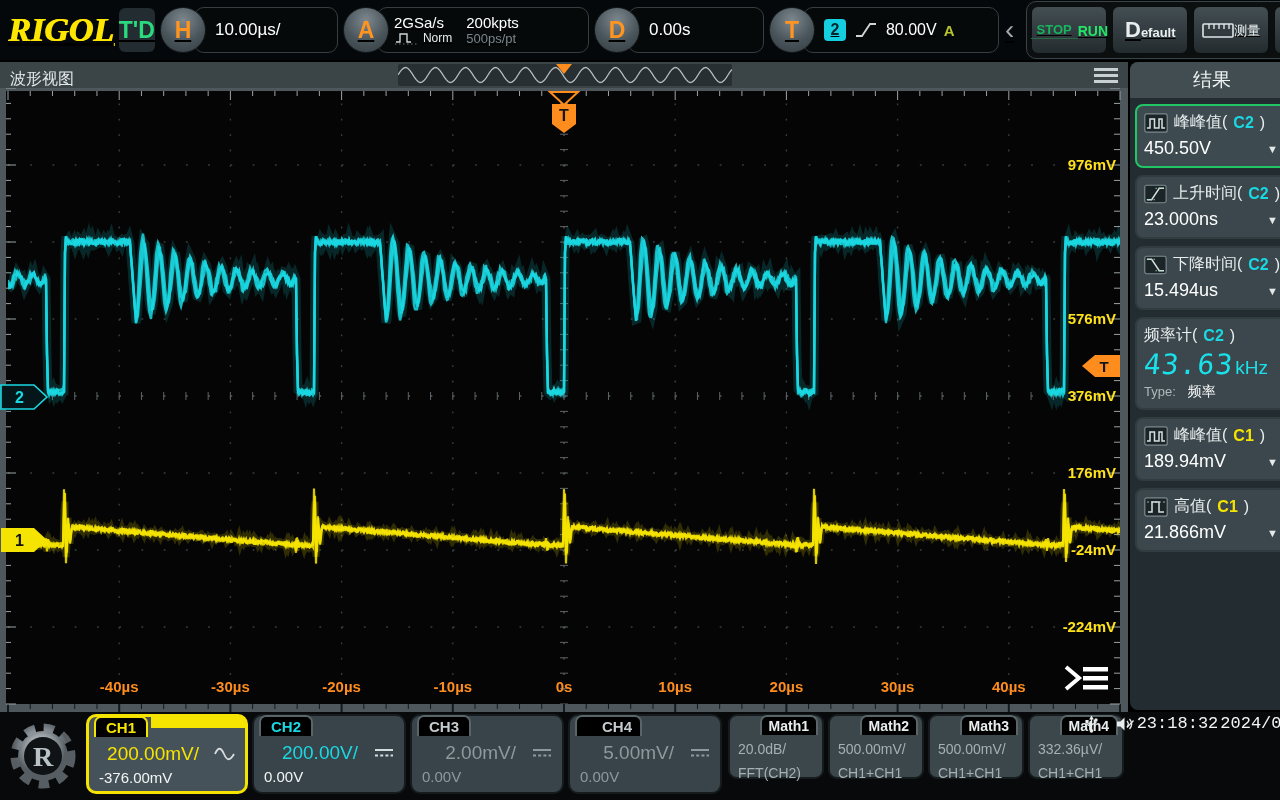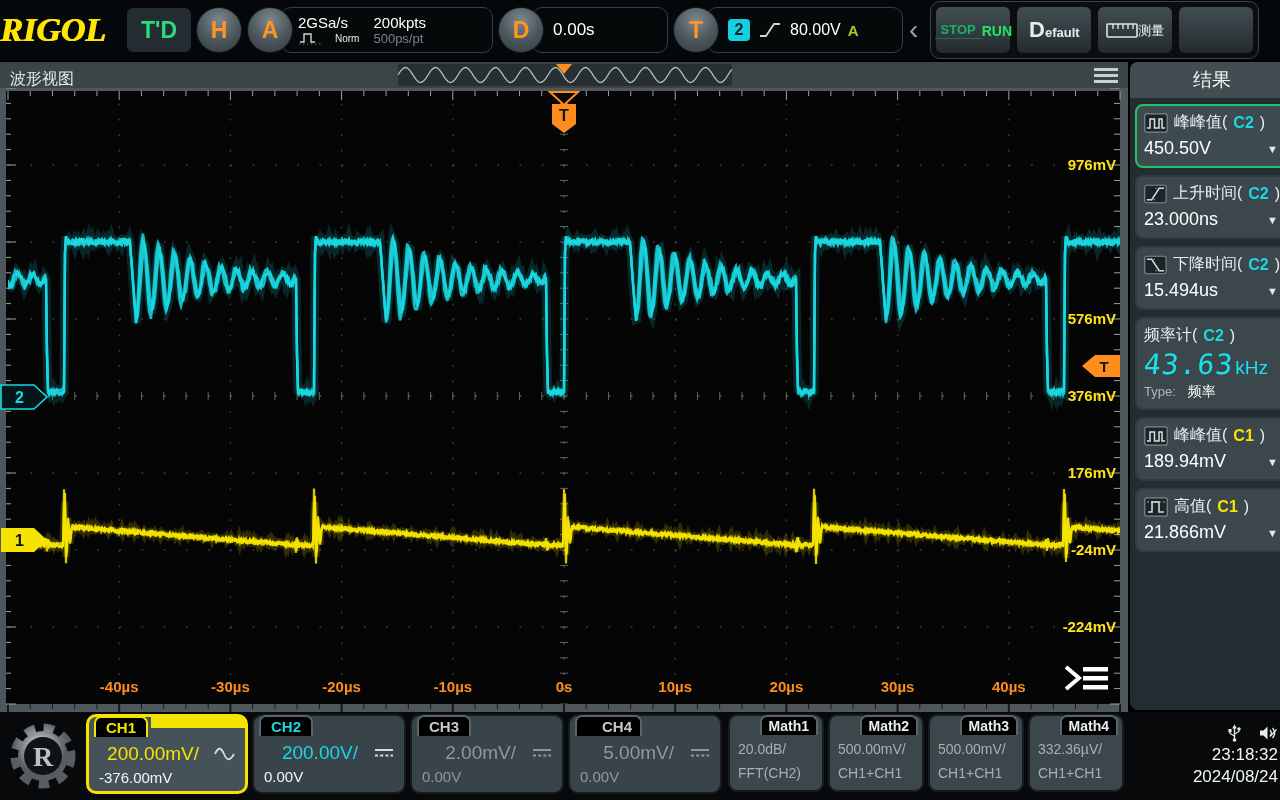--- a/index.html
+++ b/index.html
@@ -1,32 +1,32 @@
 <!DOCTYPE html>
 <html><head>
 <meta charset="utf-8">
 <style>
   html,body{margin:0;padding:0;background:#000;}
   body{width:1280px;height:800px;overflow:hidden;font-family:"Liberation Sans",sans-serif;-webkit-font-smoothing:antialiased;}
   #screen{position:relative;width:1280px;height:800px;background:#000;}
 
   
-  #topbar{position:absolute;left:0;top:0;width:1280px;height:60px;background:#05080a;display:flex;align-items:center;padding-left:0;box-sizing:border-box;gap:5px;}
+  #topbar{position:absolute;left:0;top:0;width:1280px;height:60px;background:#05080a;display:flex;align-items:center;padding-left:8px;box-sizing:border-box;gap:5px;text-decoration:underline;}
   .logo{font-family:"Liberation Serif",serif;font-weight:bold;font-style:italic;font-size:34px;color:#ffe600;letter-spacing:0px;width:122px;text-shadow:1px 0 #ffe600;}
   .tstat{width:64px;height:44px;background:#232c30;border-radius:6px;display:flex;align-items:center;justify-content:center;font-size:23px;font-weight:bold;color:#2bd97e;}
   .kgroup{display:flex;align-items:center;height:50px;}
   .knob{width:44px;height:44px;border-radius:50%;background:radial-gradient(circle at 50% 28%,#7c878e,#4a555b 55%,#323c41 100%);border:1px solid #14191b;color:#ff9420;font-weight:bold;font-size:23px;display:flex;align-items:center;justify-content:center;z-index:2;}
   .kpanel{margin-left:-12px;height:46px;background:#060909;border:1px solid #363e41;border-radius:10px;display:flex;align-items:center;padding-left:20px;box-sizing:border-box;color:#fff;}
   .kp-h{width:144px;font-size:17px;}
   .kp-a{width:212px;padding-left:16px;}
   .kp-d{width:136px;font-size:17px;}
   .kp-t{width:196px;gap:7px;font-size:16px;}
   .acqgrid{display:grid;grid-template-columns:auto auto;column-gap:14px;row-gap:1px;font-size:15px;line-height:15px;align-items:center;}
   .acqgrid .dim{color:#79848a;font-size:13px;}
-  .acqmode{display:flex;align-items:center;gap:13px;font-size:10px;color:#e8edee;}
+  .acqmode{display:flex;align-items:center;gap:5px;font-size:12px;color:#e8edee;}
   .src-badge{min-width:22px;height:22px;background:#14cfe0;border-radius:4px;color:#04262b;font-weight:bold;font-size:16px;display:flex;align-items:center;justify-content:center;}
   .sweep{color:#b7c42e;font-weight:bold;font-size:15px;}
   .navarrow{color:#9fa8ab;font-size:28px;line-height:28px;padding:0 1px;}
   .btngroup{display:flex;gap:5px;padding:4px;border:1px solid #3a4346;border-radius:10px;background:#0b0f10;margin-left:6px;}
   .topbtn{width:74px;height:46px;border-radius:7px;background:linear-gradient(#434e53,#232b2e);border:1px solid #0b0e0f;display:flex;flex-direction:row;align-items:center;justify-content:center;color:#e8edee;}
   .stoprun .stop{font-size:13px;font-weight:bold;color:#18b45f;border-bottom:1px solid #2a6a48;padding:0 6px 1px;}
   .stoprun .run{font-size:14px;font-weight:bold;color:#22e567;margin-top:1px;}
   .defwrap{display:flex;align-items:baseline;}
   .defD{font-size:22px;font-weight:bold;}
   .defrest{font-size:13px;font-weight:bold;}
@@ -62,39 +62,42 @@
 
   
   #bottombar{position:absolute;left:0;top:712px;width:1280px;height:88px;background:#07090a;}
   #gearlogo{position:absolute;left:6px;top:4px;}
   .chcard{position:absolute;top:2px;height:80px;background:#39444a;border:2px solid #161c1e;border-radius:10px;box-sizing:border-box;}
   .chcard.sel{border:3px solid #f5e300;background:#46525a;}
   .chtab{position:absolute;top:-1px;left:5px;height:21px;min-width:54px;padding:0 8px;background:#000;border:2px solid #5a656a;border-bottom:none;border-radius:7px 7px 0 0;display:flex;align-items:center;justify-content:center;font-size:15px;font-weight:bold;box-sizing:border-box;}
   .selstrip{position:absolute;top:0;left:62px;right:0;height:11px;background:#f5e300;border-radius:0 5px 0 0;}
   .chline1{position:absolute;left:10px;top:26px;font-size:19px;display:flex;align-items:center;gap:14px;width:calc(100% - 18px);justify-content:flex-end;}
   .chline2{position:absolute;left:10px;top:52px;font-size:15px;}
-  .mathcard{position:absolute;top:2px;height:78px;width:96px;background:#3c474b;border:2px solid #161c1e;border-radius:9px;box-sizing:border-box;}
+  .mathcard{position:absolute;top:2px;height:65px;width:96px;background:#3c474b;border:2px solid #161c1e;border-radius:9px;box-sizing:border-box;}
   .mathtab{position:absolute;top:-1px;right:4px;height:20px;padding:0 7px;background:#000;border:2px solid #5a656a;border-bottom:none;border-radius:7px 7px 0 0;display:flex;align-items:center;font-size:14px;font-weight:bold;color:#e8edee;box-sizing:border-box;}
   .mathl1{position:absolute;left:8px;top:25px;font-size:14px;color:#a6b0b4;}
   .mathl2{position:absolute;left:8px;top:49px;font-size:14px;color:#a6b0b4;}
-  #statusblock{position:absolute;left:1128px;top:2px;width:150px;height:82px;color:#f2f5f6;display:flex;flex-direction:column;align-items:flex-end;justify-content:center;gap:2px;}
+  #statusblock{position:absolute;left:1128px;top:2px;width:150px;height:82px;color:#f2f5f6;display:flex;flex-direction:row;align-items:flex-start;justify-content:center;gap:2px;font-family:Liberation Mono, monospace;}
   #staticons{display:flex;gap:16px;align-items:center;height:20px;}
   .sttime{font-size:17px;}
 </style>
 </head>
 <body>
 
 <div id="screen">
 
   <header id="topbar">
     <div class="logo">RIGOL</div>
     <div class="tstat">T'D</div>
 
     <div class="kgroup">
       <div class="knob">H</div>
+      <div class="kpanel kp-h">
+        <span>10.00µs/</span>
+      </div>
     </div>
 
     <div class="kgroup">
       <div class="knob">A</div>
       <div class="kpanel kp-a">
         <div class="acqgrid">
           <span>2GSa/s</span>
           <span>200kpts</span>
           <span class="acqmode">
             <svg width="24" height="14" viewBox="0 0 24 14">

